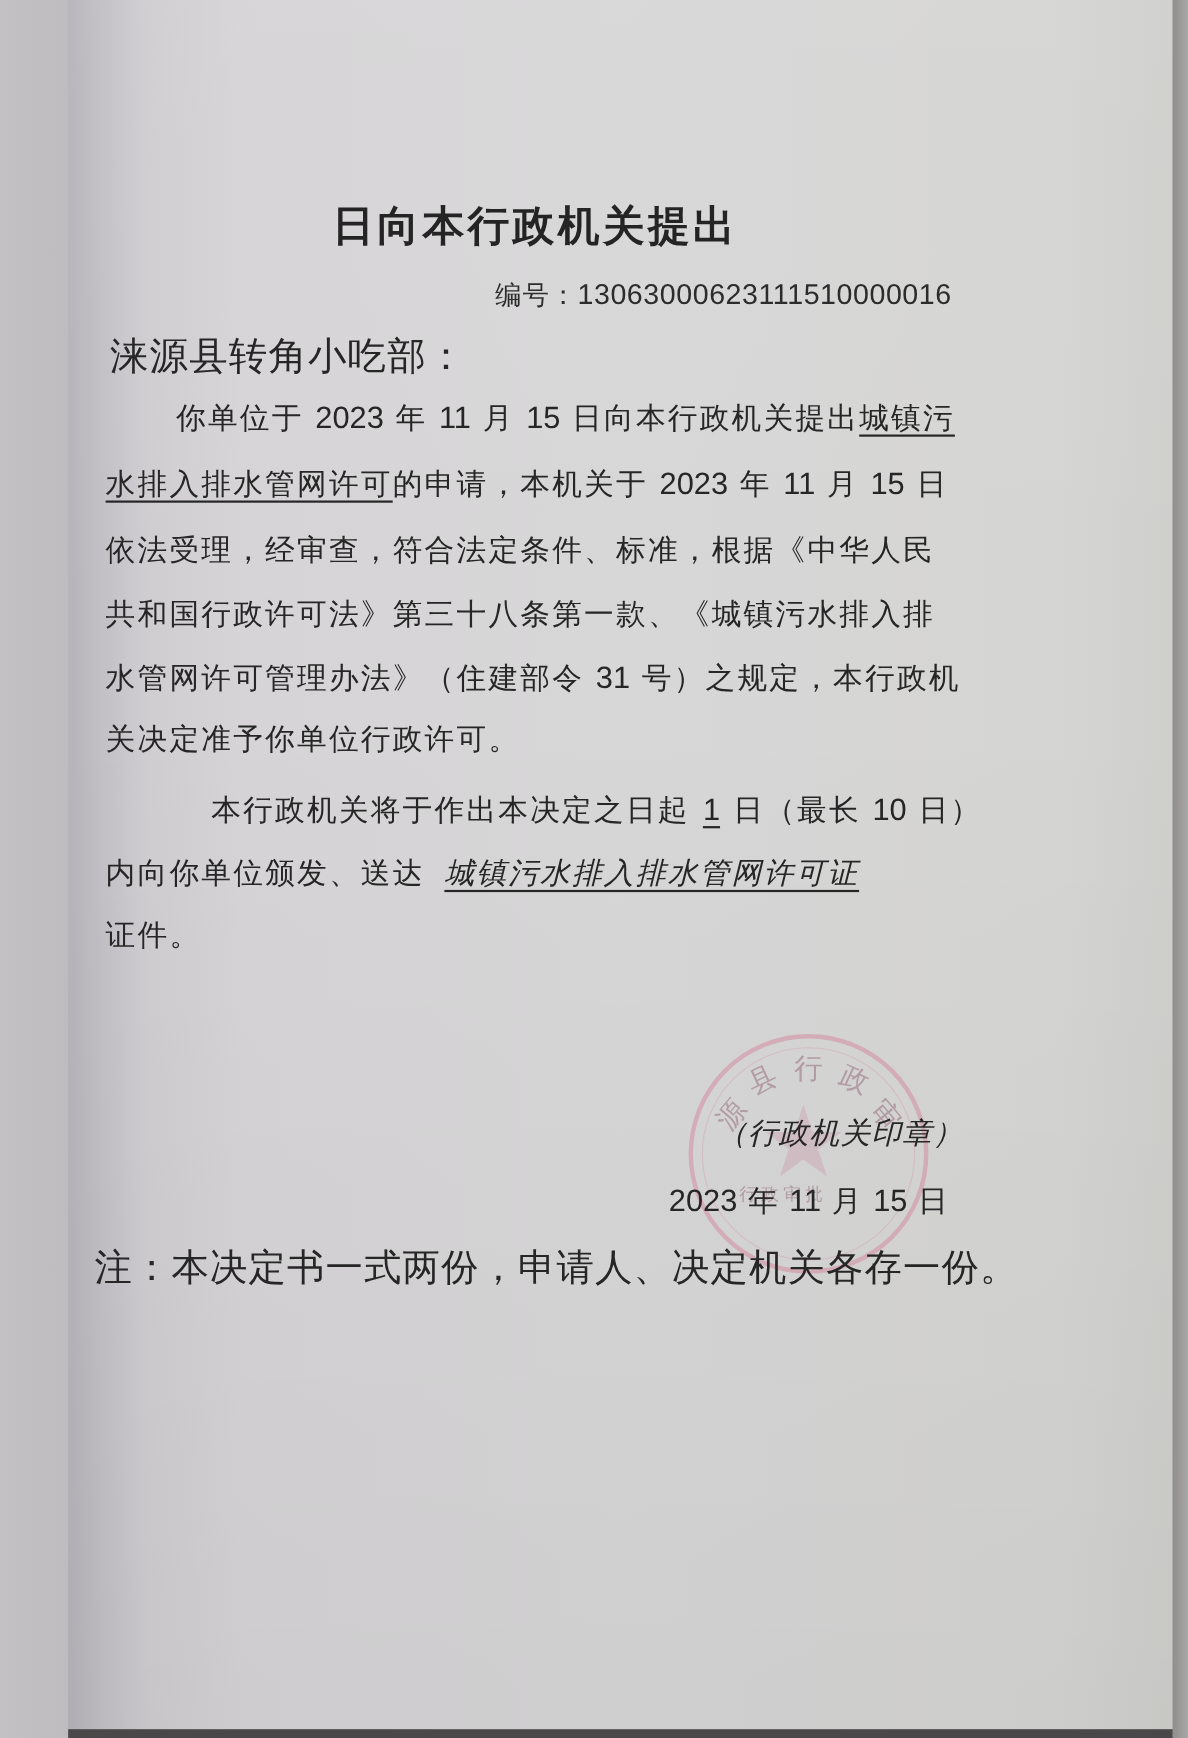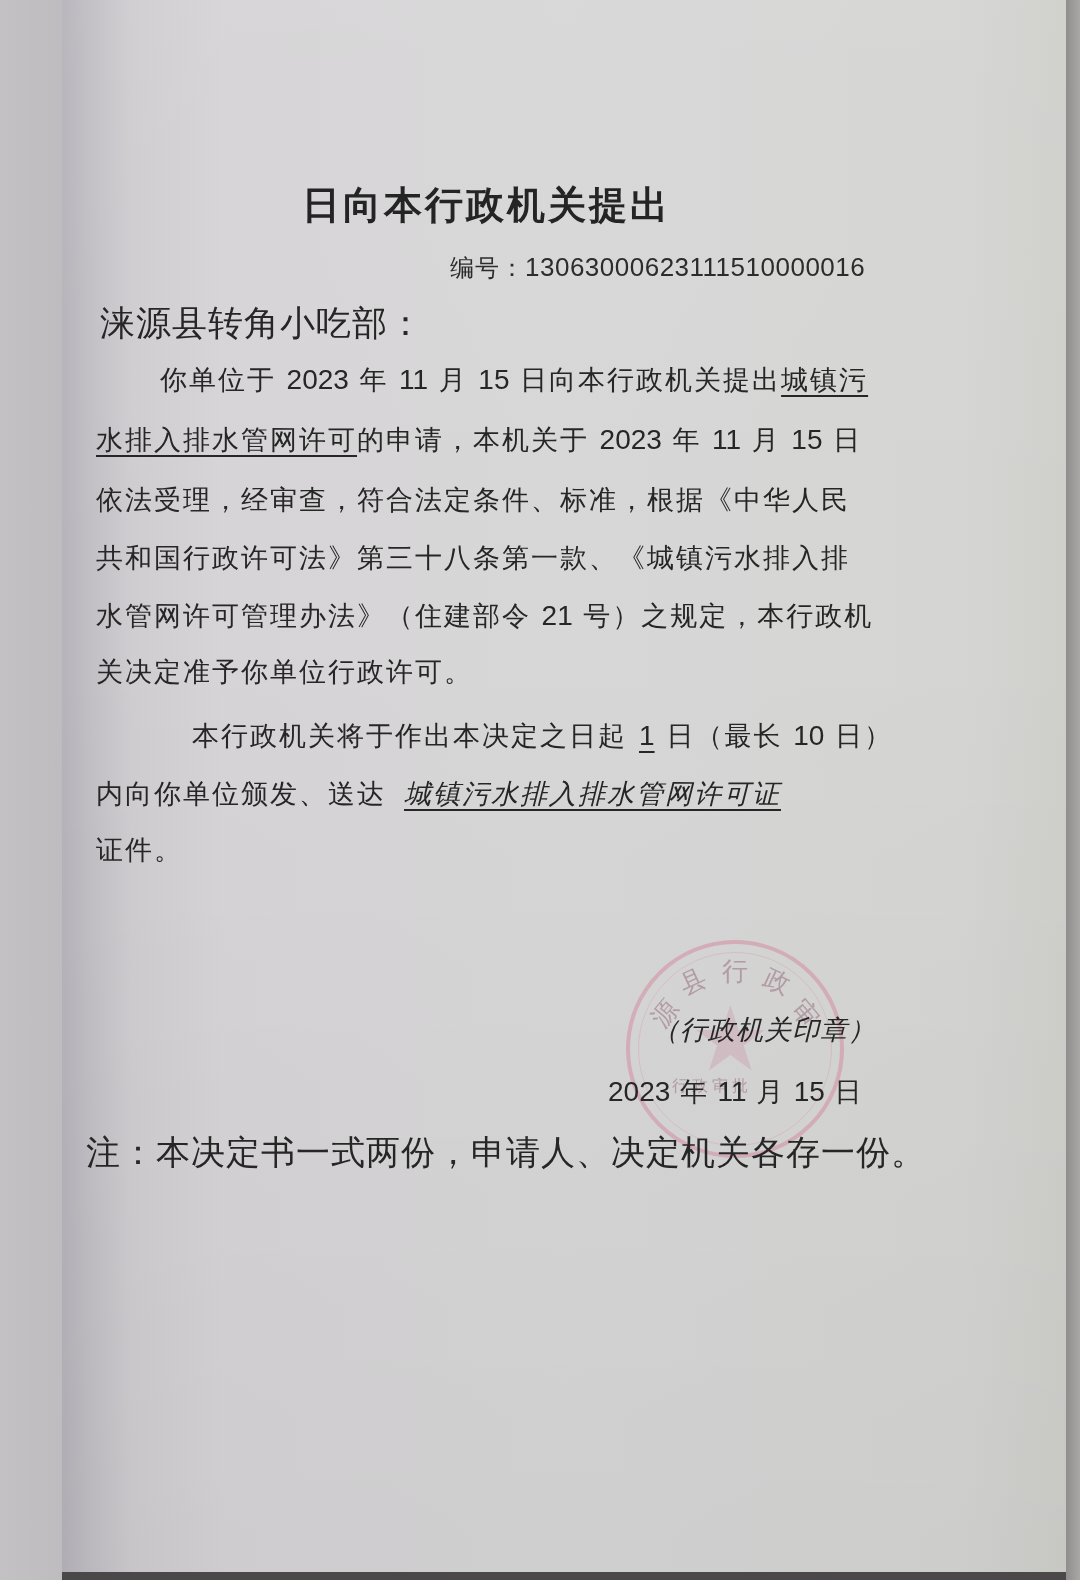--- a/index.html
+++ b/index.html
@@ -161,21 +161,21 @@
   <span class="num-font">11</span>
   <span>月</span>
   <span class="num-font">15</span>
   <span>日</span>
 </div>
 
 <div class="doc-text line" style="top:482px;">依法受理，经审查，符合法定条件、标准，根据《中华人民</div>
 <div class="doc-text line" style="top:540px;">共和国行政许可法》第三十八条第一款、《城镇污水排入排</div>
 <div class="doc-text line" style="top:598px;">
   <span>水管网许可管理办法》（住建部令</span>
-  <span class="num-font">21</span>
+  <span class="num-font">31</span>
   <span>号）之规定，本行政机</span>
 </div>
 <div class="doc-text line" style="top:654px;">关决定准予你单位行政许可。</div>
 
 <div class="doc-text line" style="left:152px; top:718px;margin-left:40px;">
   <span>本行政机关将于作出本决定之日起</span><span class="ul num-font" style="padding:0 12px;">1</span><span>日（最长</span>
   <span class="num-font">10</span>
   <span>日）</span>
 </div>
 <div class="doc-text line" style="top:776px;">

